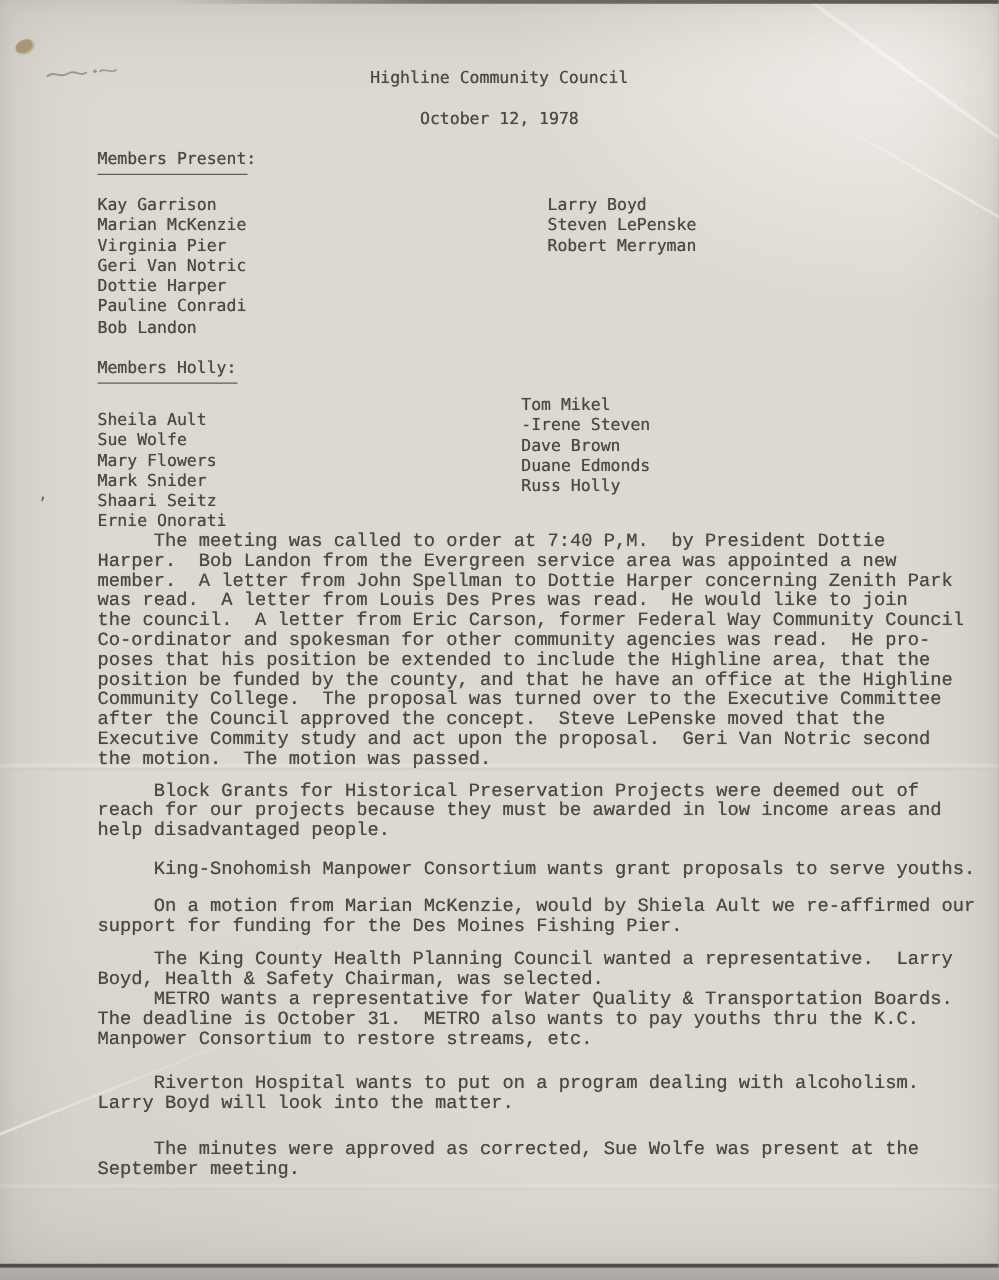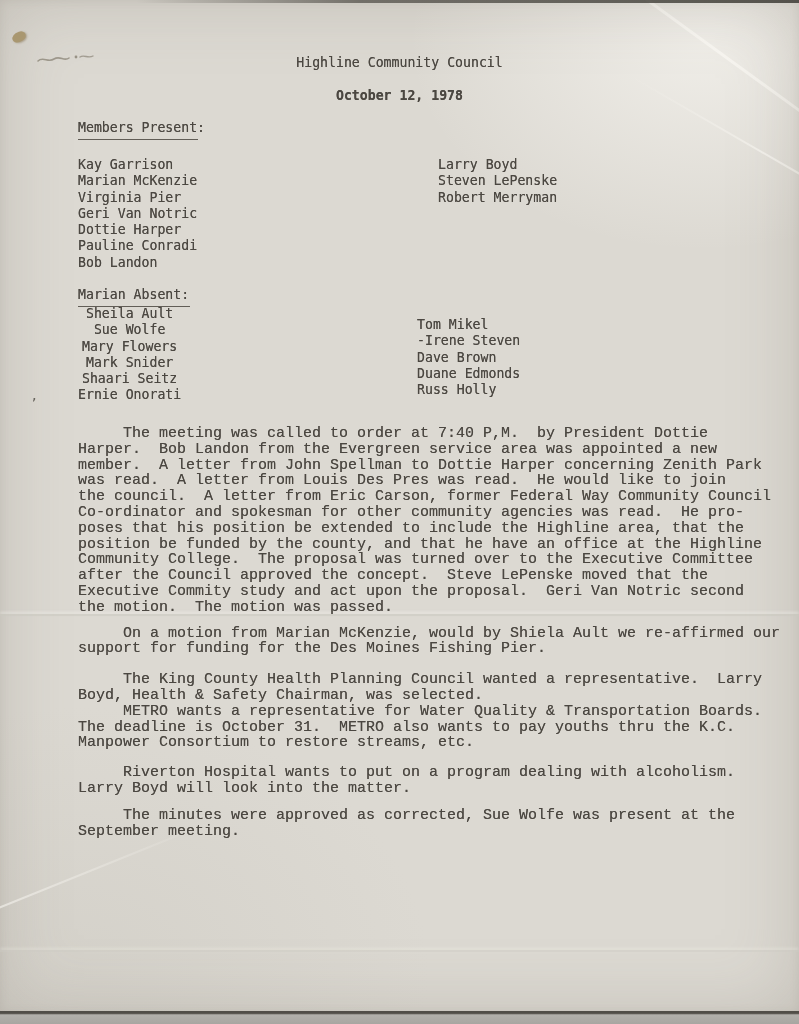--- a/index.html
+++ b/index.html
@@ -17,39 +17,39 @@
     background:
       radial-gradient(ellipse 420px 300px at 88% 4%, rgba(243,241,236,0.85) 0%, rgba(243,241,236,0) 70%),
       radial-gradient(ellipse 500px 380px at 10% 96%, rgba(205,202,194,0.5) 0%, rgba(205,202,194,0) 70%),
       var(--paper);
     box-shadow:inset 0 0 70px rgba(128,122,110,0.28), inset 0 0 10px rgba(138,132,120,0.18);
   }
   .txt{position:absolute;font-size:13.2px;line-height:16.3px;white-space:pre;
        text-shadow:0 0 0.6px rgba(75,71,65,0.75);}
   .centered{left:0;right:0;text-align:center;}
   .title{top:55px;}
-  .date{top:88px;font-weight:bold;}
+  .date{top:88px;}
   .hdg-present{left:78px;top:120px;}
   .hdg-absent{left:78px;top:287px;}
   .underline{position:absolute;height:1px;background:var(--ink);opacity:0.85;}
   .ul-present{left:78px;top:139px;width:120px;}
   .ul-absent{left:78px;top:306px;width:112px;}
   .list-present-left{left:78px;top:157px;}
   .list-present-right{left:438px;top:157px;}
-  .list-absent-left{left:78px;top:306px;text-align:center;}
+  .list-absent-left{left:78px;top:329px;}
   .list-absent-right{left:417px;top:317px;}
   .body-block{position:absolute;left:78px;top:426px;width:700px;}
   .para{font-family:Liberation Mono, monospace;font-size:15px;line-height:15.8px;white-space:pre;
         text-shadow:0 0 0.6px rgba(75,71,65,0.75);margin:0 0 15px 0;}
   .para:nth-of-type(1){margin-bottom:10px;}
   .para:nth-of-type(2){margin-bottom:15px;}
   .para:nth-of-type(3){margin-bottom:14px;}
   .para:nth-of-type(4){margin-bottom:11px;}
   .para:nth-of-type(5){margin-bottom:20px;}
-  .para:nth-of-type(6){margin-bottom:21px;text-align:right;}
+  .para:nth-of-type(6){margin-bottom:21px;}
   .para:nth-of-type(7){margin-bottom:0;}
   .para:nth-of-type(8){margin-bottom:0;}
   
   .edge-top{position:absolute;left:0;top:0;width:799px;height:3px;
     background:linear-gradient(to right, rgba(85,82,76,0) 0%, rgba(85,82,76,0) 17%, rgba(85,82,76,0.75) 45%, rgba(70,68,62,0.9) 100%);}
   .edge-bottom{position:absolute;left:0;top:1011px;width:799px;height:13px;
     background:linear-gradient(to bottom, #514e48 0%, #514e48 18%, #b2b0ab 30%, #a8a6a1 100%);}
   .stain{position:absolute;left:12px;top:32px;width:14px;height:10px;border-radius:60% 40% 55% 45%;
     background:#a38e62;opacity:0.85;transform:rotate(-18deg);
     box-shadow:1px 1px 2px rgba(120,100,60,0.5);}
@@ -95,21 +95,21 @@
 Marian McKenzie
 Virginia Pier
 Geri Van Notric
 Dottie Harper
 Pauline Conradi
 Bob Landon</pre>
     <pre class="txt list-present-right">Larry Boyd
 Steven LePenske
 Robert Merryman</pre>
 
-    <div class="txt hdg-absent">Marian Absent:</div>
+    <div class="txt hdg-absent">Members Holly:</div>
     <div class="underline ul-absent"></div>
     <pre class="txt list-absent-left">Sheila Ault
 Sue Wolfe
 Mary Flowers
 Mark Snider
 Shaari Seitz
 Ernie Onorati</pre>
     <pre class="txt list-absent-right">Tom Mikel
 -Irene Steven
 Dave Brown
@@ -122,20 +122,24 @@
 member.  A letter from John Spellman to Dottie Harper concerning Zenith Park
 was read.  A letter from Louis Des Pres was read.  He would like to join
 the council.  A letter from Eric Carson, former Federal Way Community Council
 Co-ordinator and spokesman for other community agencies was read.  He pro-
 poses that his position be extended to include the Highline area, that the
 position be funded by the county, and that he have an office at the Highline
 Community College.  The proposal was turned over to the Executive Committee
 after the Council approved the concept.  Steve LePenske moved that the
 Executive Commity study and act upon the proposal.  Geri Van Notric second
 the motion.  The motion was passed.</pre>
+      <pre class="para">     Block Grants for Historical Preservation Projects were deemed out of
+reach for our projects because they must be awarded in low income areas and
+help disadvantaged people.</pre>
+      <pre class="para">     King-Snohomish Manpower Consortium wants grant proposals to serve youths.</pre>
       <pre class="para">     On a motion from Marian McKenzie, would by Shiela Ault we re-affirmed our
 support for funding for the Des Moines Fishing Pier.</pre>
       <pre class="para">     The King County Health Planning Council wanted a representative.  Larry
 Boyd, Health &amp; Safety Chairman, was selected.
      METRO wants a representative for Water Quality &amp; Transportation Boards.
 The deadline is October 31.  METRO also wants to pay youths thru the K.C.
 Manpower Consortium to restore streams, etc.</pre>
       <pre class="para">     Riverton Hospital wants to put on a program dealing with alcoholism.
 Larry Boyd will look into the matter.</pre>
       <pre class="para">     The minutes were approved as corrected, Sue Wolfe was present at the

